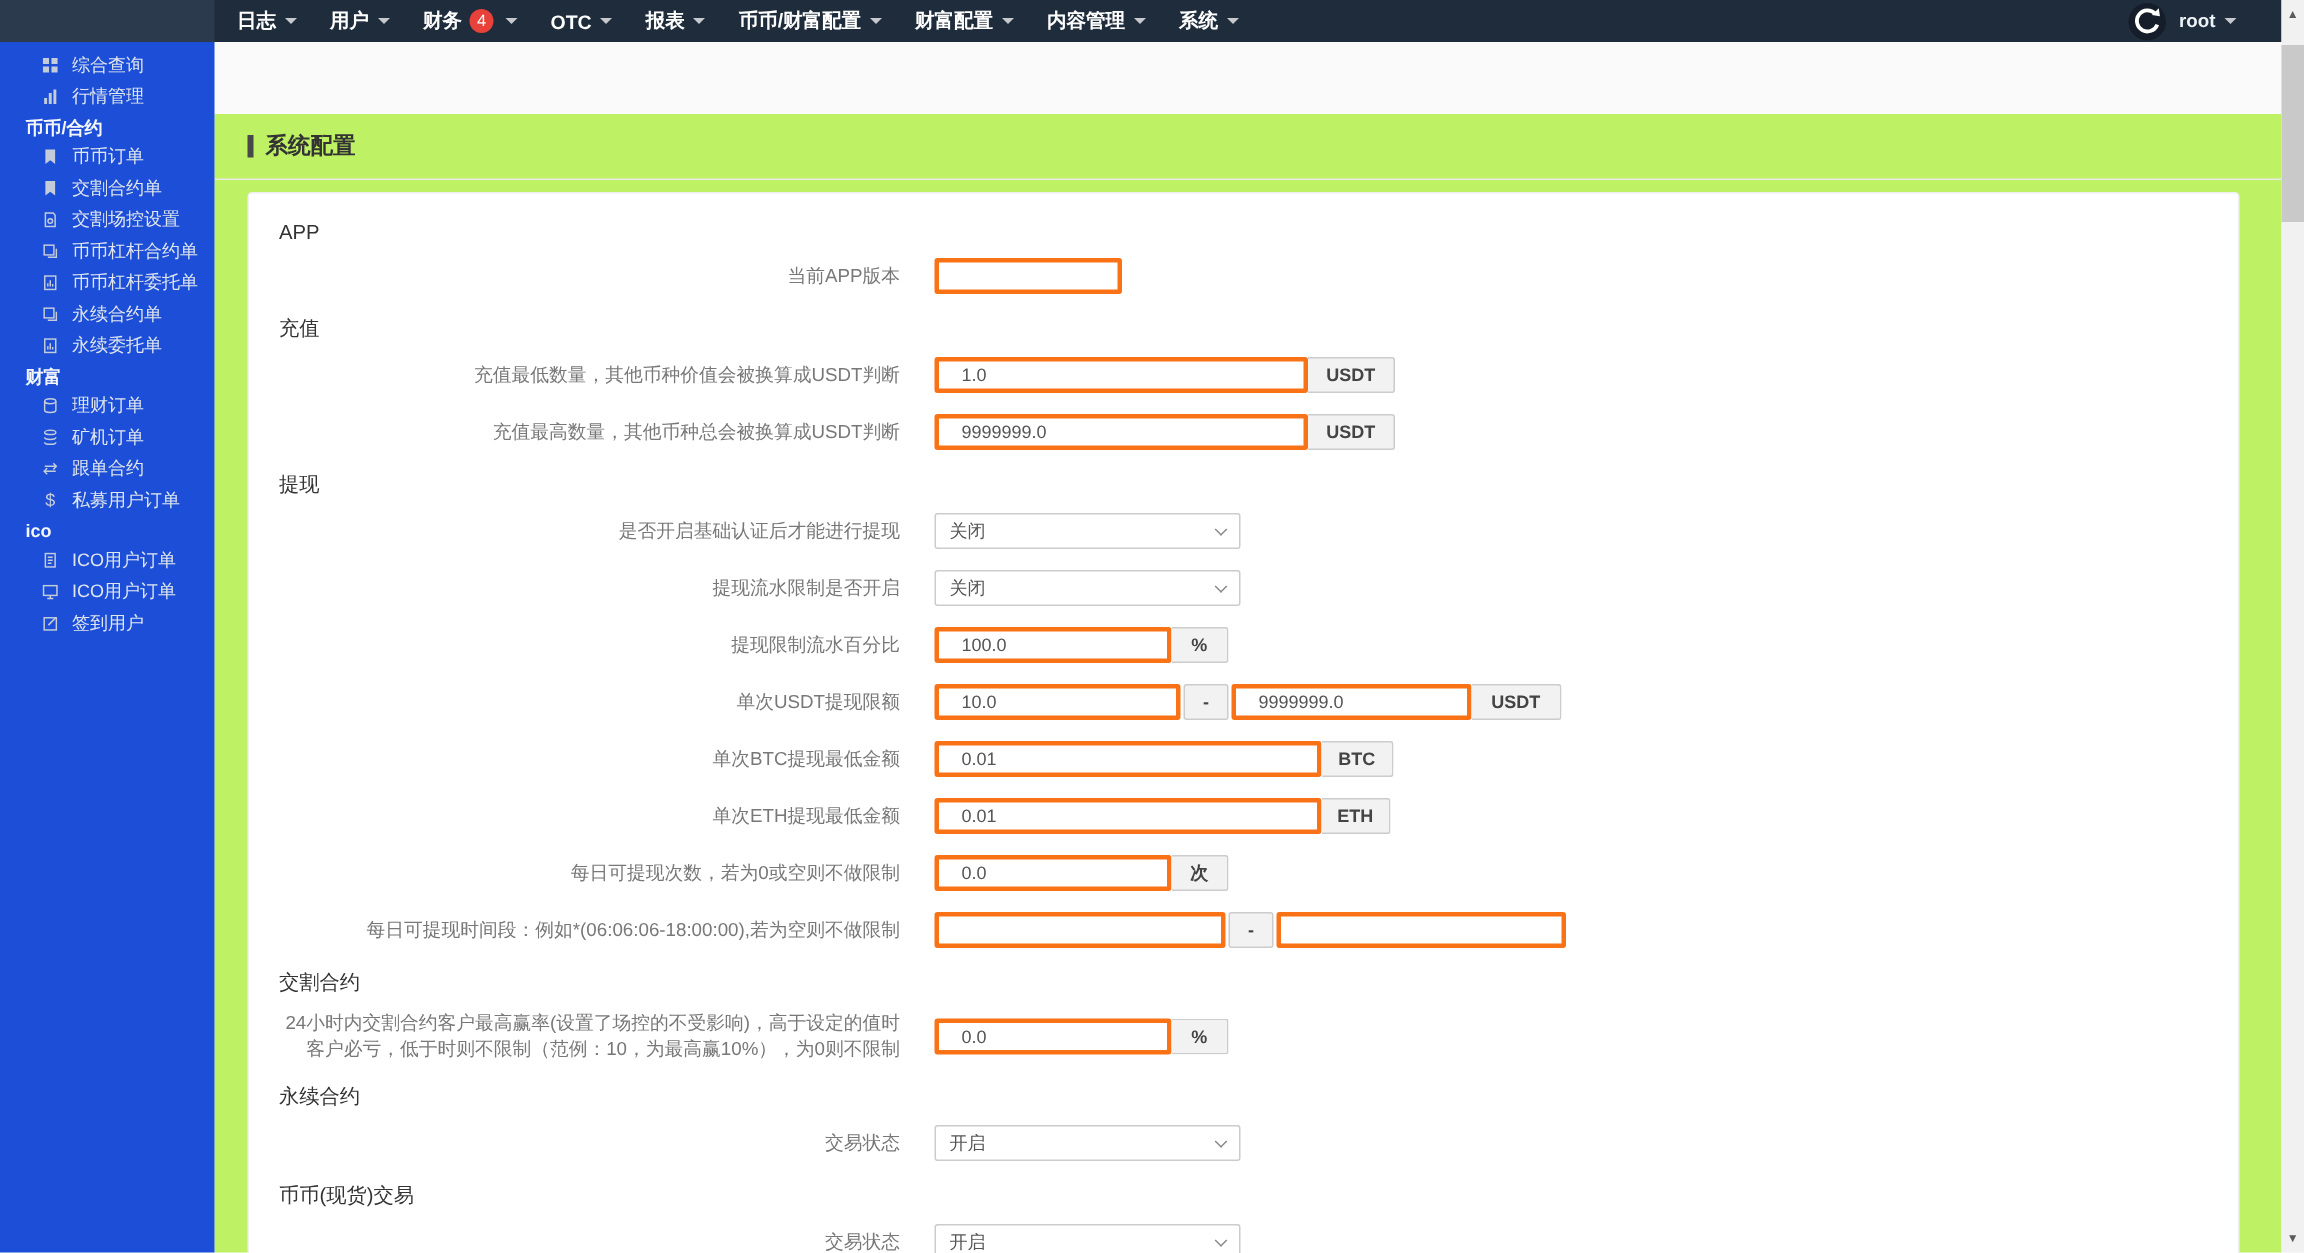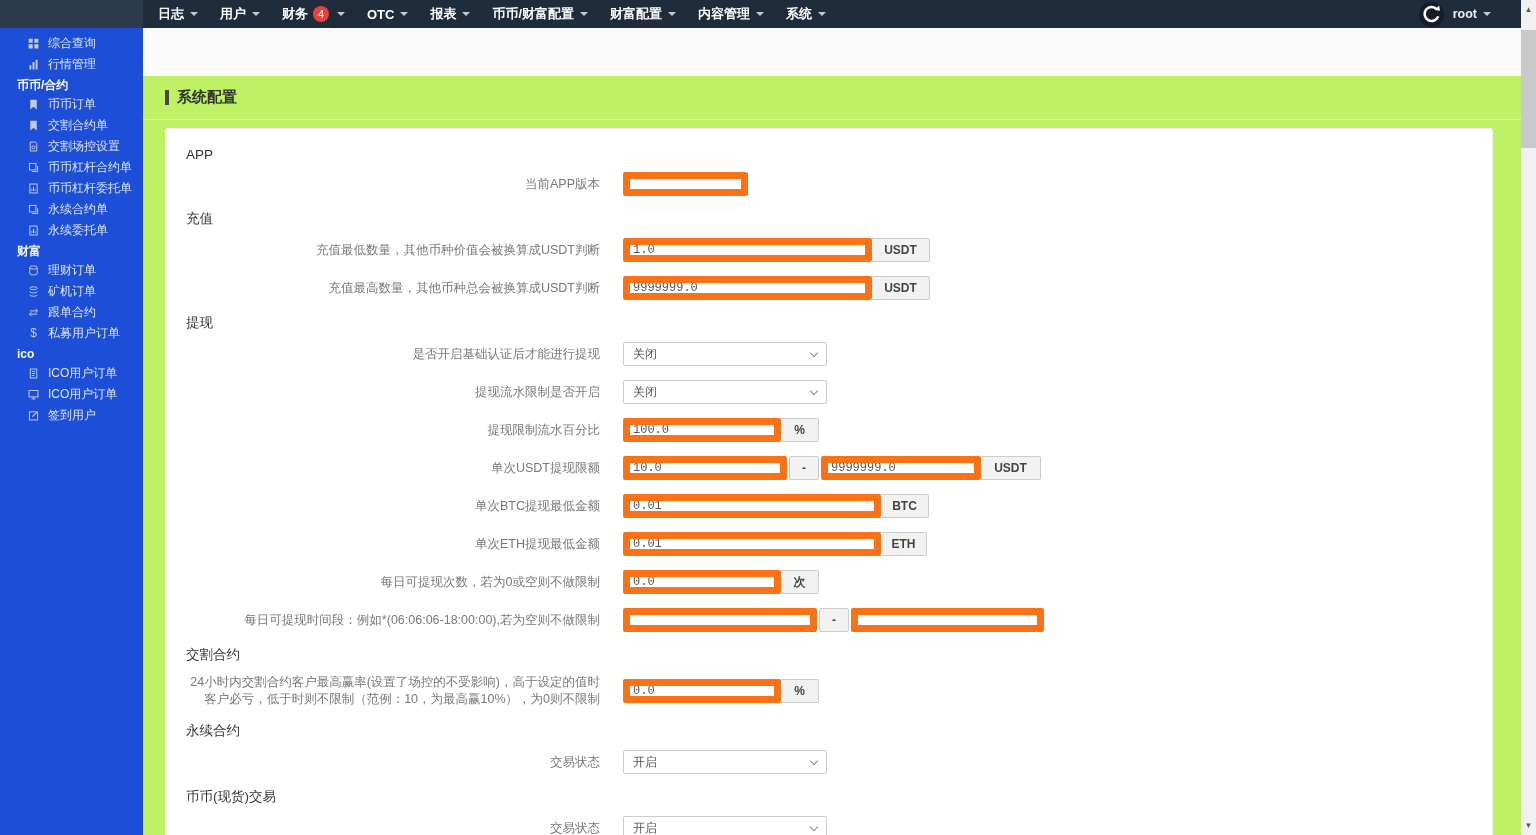--- a/index.html
+++ b/index.html
@@ -44,22 +44,22 @@
   .page-title { font-size:15px; color:#333; font-weight:bold; }
   .card { margin:8px 28px 0 22px; background:#fff; border:1px solid #efefef;
     border-radius:3px; padding:18px 24px 40px 20px; min-height:760px; }
 
   .section-title { font-size:13.5px; color:#333; margin:14px 0 10px 0; }
   .section-title.first { margin-top:0; }
   .form-row { display:flex; align-items:center; margin-bottom:14px; }
   .form-label { width:414px; flex:none; text-align:right; color:#787878;
     font-size:12.5px; line-height:17px; }
   .input-area { margin-left:23px; display:flex; align-items:stretch; }
-  .ctl { height:24px; border:7px solid #f97316; border-radius:2px; background:#fff;
-    padding:0 3px; font-size:12px; color:#555; outline:none; font-family:Liberation Mono, monospace; }
+  .ctl { height:24px; border:3px solid #f97316; border-radius:2px; background:#fff;
+    padding:0 15px; font-size:12px; color:#555; outline:none; font-family:Liberation Sans, sans-serif; }
   .addon { height:24px; border:1px solid #ccc; border-left:none; background:#f2f2f2;
     color:#444; font-size:12px; font-weight:bold; display:flex; align-items:center;
     justify-content:center; border-radius:0 2px 2px 0; }
   .addon.solo { border-left:1px solid #ccc; border-radius:2px; margin:0 2px; }
   .sel { width:204px; height:24px; border:1px solid #ccc; border-radius:2px; background:#fff;
     display:flex; align-items:center; justify-content:space-between; padding:0 9px;
     font-size:12px; color:#555; cursor:pointer; }
   .chev { width:6px; height:6px; border-right:1.4px solid #8a8a8a; border-bottom:1.4px solid #8a8a8a;
     transform:rotate(45deg); margin-top:-3px; }
   .w125{width:125px;} .w249{width:249px;} .w158{width:158px;} .w164{width:164px;}

